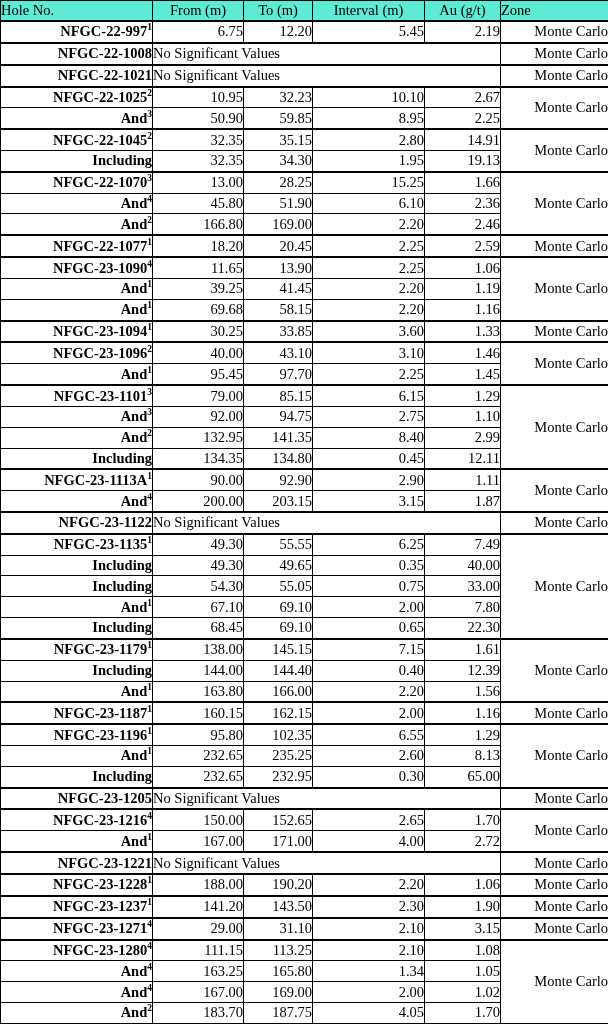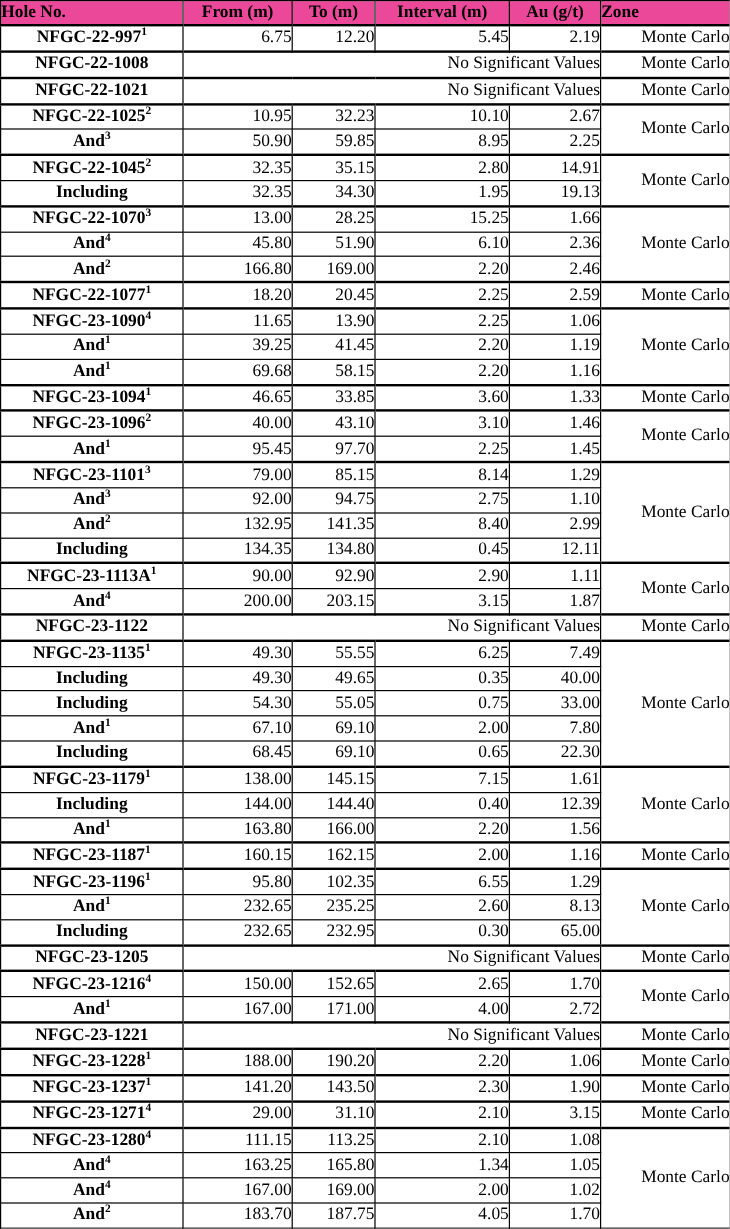--- a/index.html
+++ b/index.html
@@ -20,43 +20,43 @@
   table.drill-table td, table.drill-table th {
     border: 1.5px solid #000000;
     padding: 0;
     overflow: hidden;
     white-space: nowrap;
     vertical-align: middle;
     height: 19px;
   }
   tr.group-start td { border-top: 2px solid #000000; }
   thead th {
-    background: #ec4899;
-    font-weight: bold;
+    background: #5eead4;
+    font-weight: normal;
     border-bottom: 2px solid #000000;
   }
   th.h-left  { text-align: left; padding-left: 7px; }
   th.h-center{ text-align: center; margin-left: 24px; }
   td.hole {
     font-weight: bold;
-    text-align: center;
+    text-align: right;
     padding-left: 7px;
   }
   td.hole sup {
     font-size: 9.5px;
     line-height: 0;
     vertical-align: super;
   }
   td.num {
     text-align: right;
     padding-right: 9px;
     font-weight: normal;
   }
   td.nsv {
-    text-align: right;
+    text-align: left;
     font-weight: normal;
   }
   td.zone {
     text-align: right;
     padding-left: 7px;
     font-weight: normal;
   }
 </style>
 </head>
 <body>
@@ -176,21 +176,21 @@
       </tr>
       <tr>
         <td class="hole">And<sup>1</sup></td>
         <td class="num">69.68</td>
         <td class="num">58.15</td>
         <td class="num">2.20</td>
         <td class="num">1.16</td>
       </tr>
       <tr class="group-start">
         <td class="hole">NFGC-23-1094<sup>1</sup></td>
-        <td class="num">46.65</td>
+        <td class="num">30.25</td>
         <td class="num">33.85</td>
         <td class="num">3.60</td>
         <td class="num">1.33</td>
         <td class="zone" rowspan="1">Monte Carlo</td>
       </tr>
       <tr class="group-start">
         <td class="hole">NFGC-23-1096<sup>2</sup></td>
         <td class="num">40.00</td>
         <td class="num">43.10</td>
         <td class="num">3.10</td>
@@ -201,21 +201,21 @@
         <td class="hole">And<sup>1</sup></td>
         <td class="num">95.45</td>
         <td class="num">97.70</td>
         <td class="num">2.25</td>
         <td class="num">1.45</td>
       </tr>
       <tr class="group-start">
         <td class="hole">NFGC-23-1101<sup>3</sup></td>
         <td class="num">79.00</td>
         <td class="num">85.15</td>
-        <td class="num">8.14</td>
+        <td class="num">6.15</td>
         <td class="num">1.29</td>
         <td class="zone" rowspan="4">Monte Carlo</td>
       </tr>
       <tr>
         <td class="hole">And<sup>3</sup></td>
         <td class="num">92.00</td>
         <td class="num">94.75</td>
         <td class="num">2.75</td>
         <td class="num">1.10</td>
       </tr>

